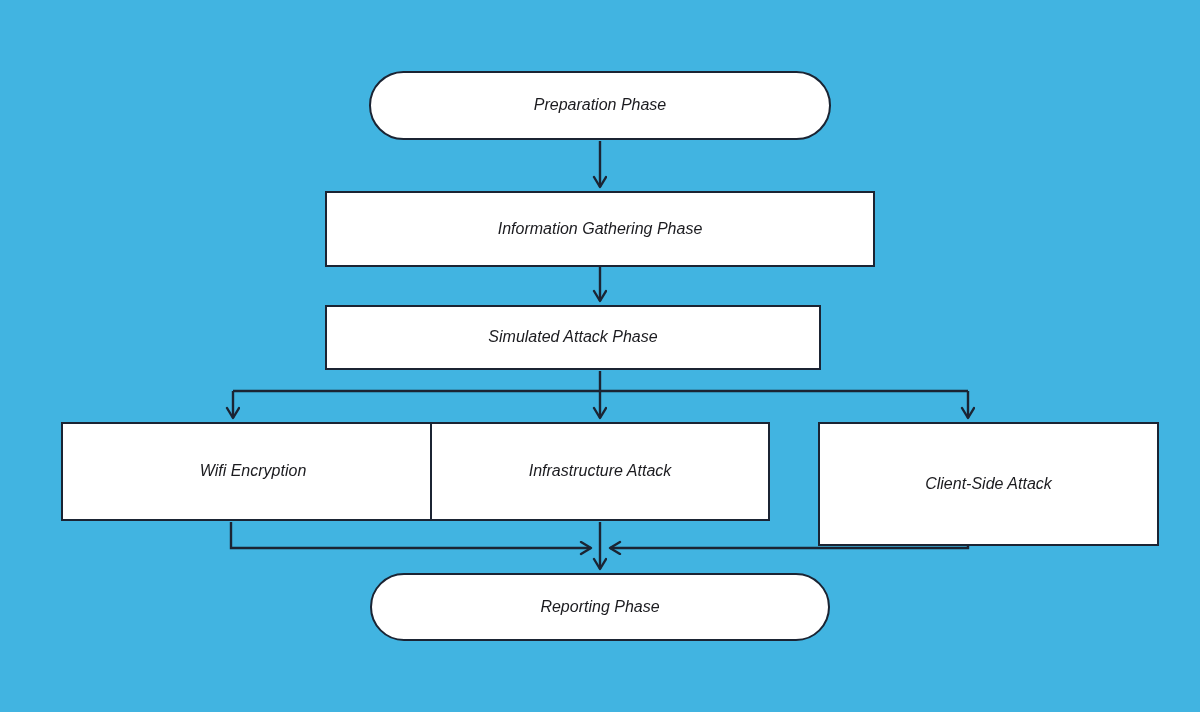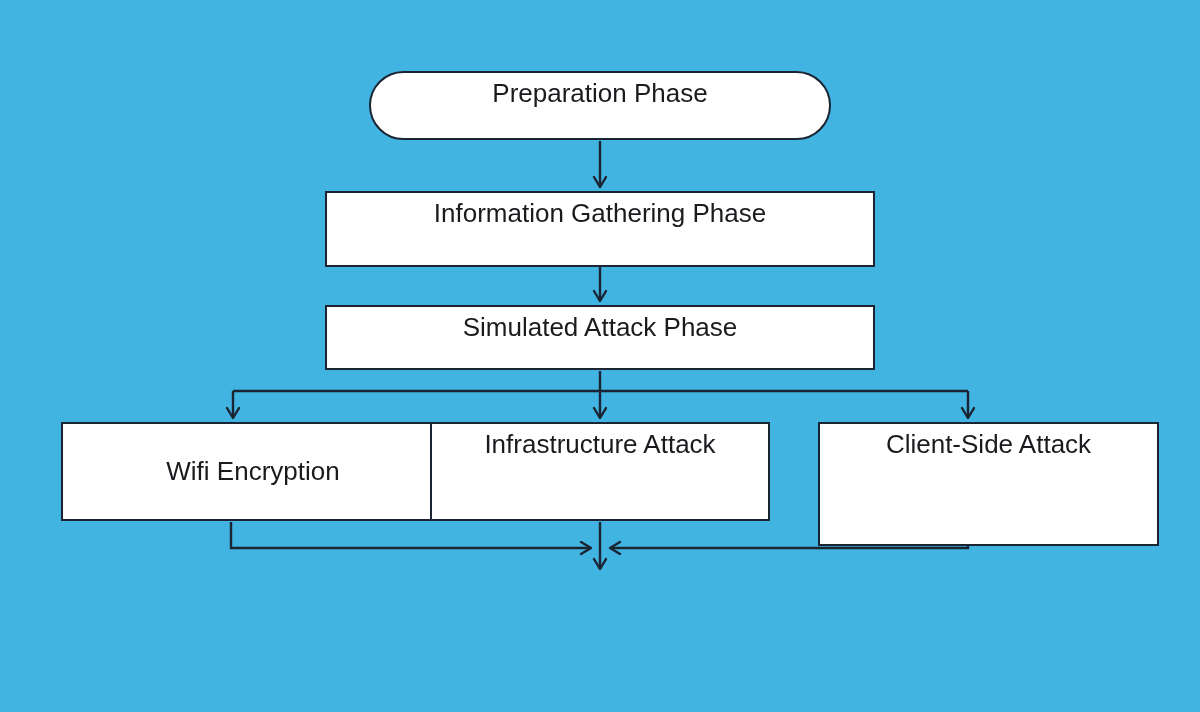--- a/index.html
+++ b/index.html
@@ -19,34 +19,35 @@
   .stage{
     position:relative;
     width:1200px;height:712px;
     background:var(--background);
   }
   .connectors{
     position:absolute;left:0;top:0;width:1200px;height:712px;
   }
   .node{
     position:absolute;
-    display:flex;justify-content:center;
+    display:flex;align-items:center;justify-content:center;
     text-align:center;
     background:var(--node-fill);
     border:2px solid var(--node-border);
-    font-size:26px;
+    font-size:16px;
     line-height:1.55;
     color:var(--text);
+    font-style:italic;
   }
   .node.pill{border-radius:999px;}
   .node .line{display:block;}
 
   .n-preparation{left:369px;top:71px;width:462px;height:69px;}
   .n-information{left:325px;top:191px;width:550px;height:76px;}
-  .n-simulated{left:325px;top:305px;width:550px;height:65px;}
+  .n-simulated{left:325px;top:305px;width:496px;height:65px;}
   .n-wifi{left:61px;top:422px;width:384px;height:99px;flex-direction:column;}
   .n-infrastructure{left:430px;top:422px;width:340px;height:99px;}
   .n-client{left:798px;top:422px;width:341px;height:124px;margin-left:20px;}
   .n-reporting{left:370px;top:573px;width:460px;height:68px;}
 </style>
 </head>
 <body>
 
 <div class="stage">
 
@@ -86,14 +87,17 @@
   </div>
 
   <div class="node n-infrastructure">
     <span class="line">Infrastructure Attack</span>
   </div>
 
   <div class="node n-client">
     <span class="line">Client-Side Attack</span>
   </div>
 
+  <div class="node pill n-reporting">
+    <span class="line">Reporting Phase</span>
+  </div>
 
 </div>
 
 </body></html>

